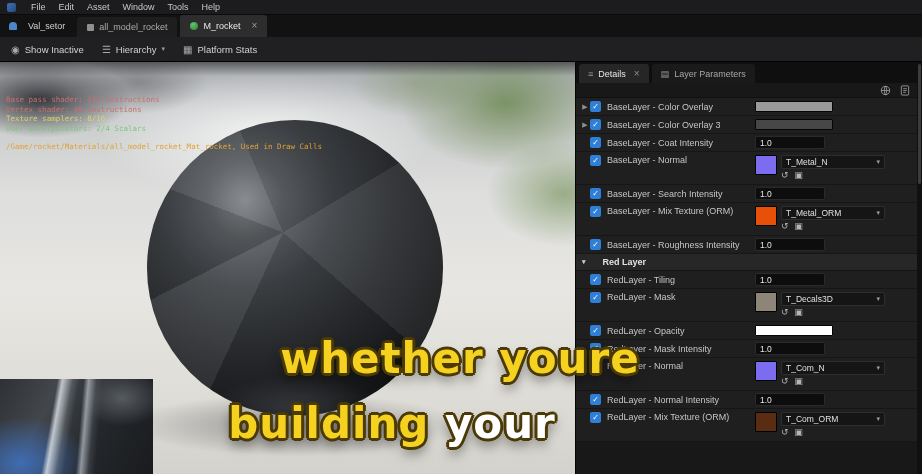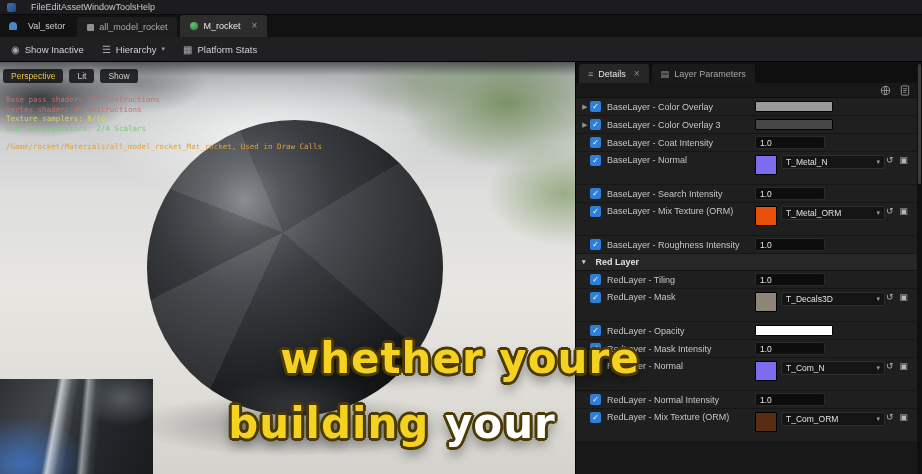--- a/index.html
+++ b/index.html
@@ -81,35 +81,35 @@
 .param-row{display:flex;align-items:center;min-height:18px;padding:0 2px 0 4px;background:#1f1f1f;border-bottom:1px solid #161616;font-size:9px;color:#c6c6c6}
 .row-texture{min-height:33px;align-items:flex-start;padding-top:3px}
 .expander{width:10px;color:#8f8f8f;font-size:7px;flex:none;text-align:center}
 .checkbox{width:11px;height:11px;border-radius:2px;background:#2f7fd6;color:#fff;font-size:8px;line-height:11px;text-align:center;flex:none;margin-right:6px}
 .p-label{flex:none;width:148px;white-space:nowrap;overflow:hidden;text-overflow:ellipsis;color:#c6c6c6}
 .p-value{flex:1;display:flex;align-items:center;gap:4px;min-width:0}
 .swatch{width:78px;height:11px;border:1px solid #050505;border-radius:1px}
 .numfield{width:70px;height:13px;background:#0d0d0d;border:1px solid #2a2a2a;border-radius:2px;color:#e6e6e6;font-size:8.5px;line-height:12px;padding:0 4px}
 .tex-wrap{display:flex;gap:4px}
 .tex-thumb{width:22px;height:20px;border:1px solid #000;border-radius:1px;flex:none}
-.tex-col{display:flex;flex-direction:row;gap:1px}
+.tex-col{display:flex;flex-direction:column;gap:1px}
 .dd{min-width:104px;height:14px;background:#151515;border:1px solid #2e2e2e;border-radius:2px;display:flex;align-items:center;justify-content:space-between;gap:6px;padding:0 4px;font-size:8.5px;color:#e0e0e0}
 .dd .caret{color:#9a9a9a;font-size:7px}
 .tex-icons{display:flex;gap:6px;font-size:9px;color:#b5b5b5;line-height:10px}
-.section-row{min-height:17px;background:#272727;color:#e2e2e2;font-weight:bold;display:flex;align-items:center;gap:10px;padding:0 6px;font-size:9px;border-bottom:1px solid #141414}
+.section-row{min-height:17px;background:#272727;color:#e2e2e2;font-weight:bold;display:flex;align-items:center;gap:17px;padding:0 6px;font-size:9px;border-bottom:1px solid #141414}
 .section-caret{font-size:7px;color:#cfcfcf}
 .vscroll{position:absolute;right:0;top:0;bottom:0;width:5px;background:#101010}
 .vscroll .thumb{position:absolute;top:2px;right:1px;width:3px;height:120px;background:#3c3c3c;border-radius:2px}
 </style>
 </head>
 <body>
 
 <div class="menubar">
   <div class="logo"></div>
-  <div style="display:flex;">
+  <div style="display:flex;gap:13px">
       <div class="menu-item">File</div>
       <div class="menu-item">Edit</div>
       <div class="menu-item">Asset</div>
       <div class="menu-item">Window</div>
       <div class="menu-item">Tools</div>
       <div class="menu-item">Help</div>
     </div>
 </div>
 
 <div class="tabstrip">
@@ -143,25 +143,20 @@
     <div class="tbtn">
       <span class="g">▦</span>
       <span>Platform Stats</span>
     </div>
   </div>
 
 <div class="viewport">
   <div class="vp-bg"></div>
   <div class="sphere-shadow"></div>
   <div class="sphere"></div>
-  <div class="vp-pills">
-      <div class="pill persp">Perspective</div>
-      <div class="pill">Lit</div>
-      <div class="pill">Show</div>
-    </div>
   <div class="vp-stats">
       <div class="stat-line" style="color: rgb(200, 112, 112);">Base pass shader: 152 instructions</div>
       <div class="stat-line" style="color: rgb(200, 112, 112);">Vertex shader: 49 instructions</div>
       <div class="stat-line" style="color: rgb(214, 214, 106);">Texture samplers: 8/16</div>
       <div class="stat-line" style="color: rgb(121, 200, 121);">User interpolators: 2/4 Scalars</div>
       <div class="stat-line stat-gap" style="color: rgb(224, 162, 58);">/Game/rocket/Materials/all_model_rocket_Mat_rocket, Used in Draw Calls</div>
     </div>
 </div>
 
 <div class="panel">

